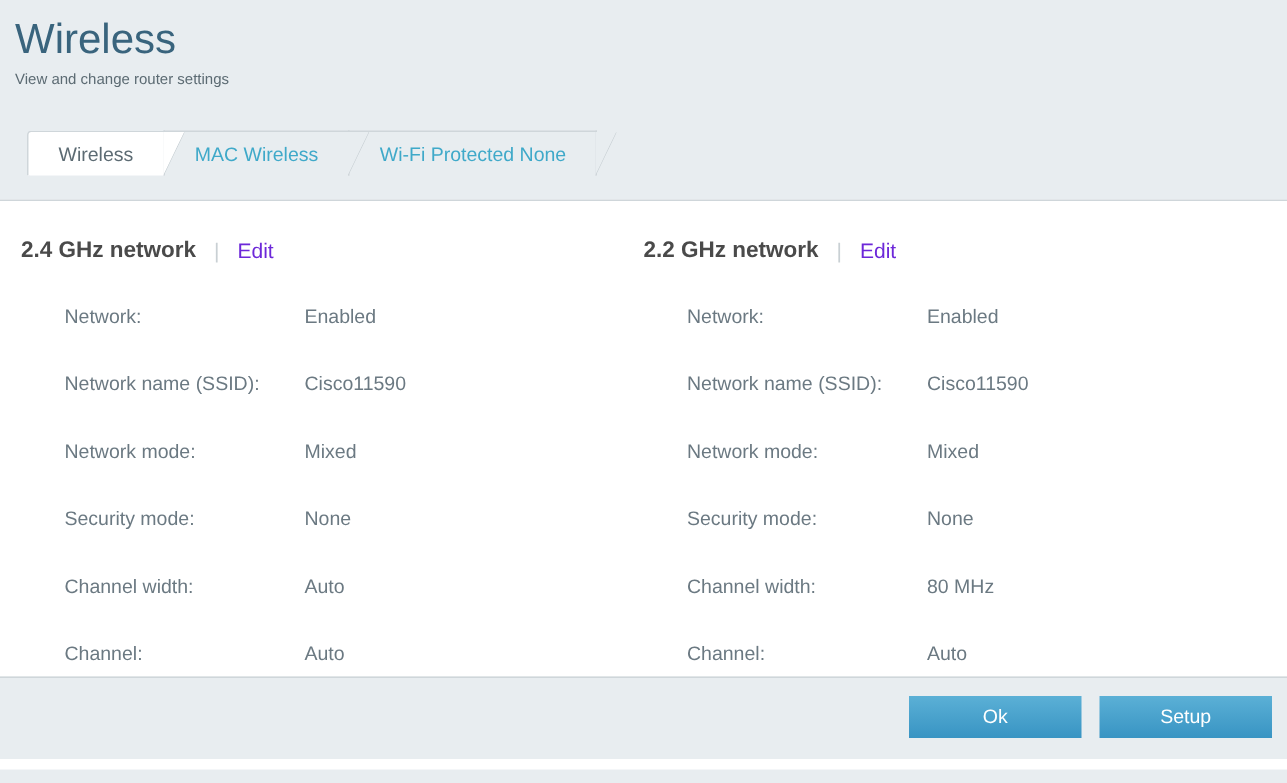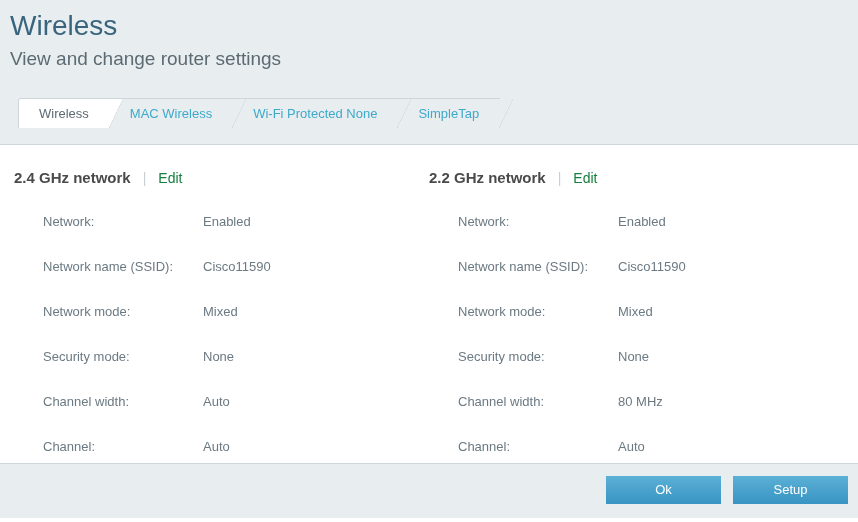--- a/index.html
+++ b/index.html
@@ -14,21 +14,21 @@
     .header {
       padding: 10px 10px 16px 10px;
     }
     .page-title {
       font-size: 28px;
       font-weight: 300;
       color: #39647d;
       margin-bottom: 6px;
     }
     .page-subtitle {
-      font-size: 19px;
+      font-size: 10px;
       color: #5c6b73;
       margin-bottom: 28px;
     }
     .tabs {
       display: flex;
       align-items: flex-end;
       margin-left: 8px;
       position: relative;
     }
     .tab {
@@ -84,40 +84,40 @@
       font-size: 15px;
       font-weight: bold;
       color: #4a4a4a;
     }
     .divider {
       color: #c9d0d4;
       margin: 0 12px;
       font-size: 14px;
     }
     .edit-link {
-      color: #15803d;
+      color: #6d28d9;
       font-size: 14px;
       cursor: pointer;
     }
     .row {
       display: flex;
       margin-bottom: 30px;
       font-size: 13px;
       color: #6b7982;
       margin-left: 29px;
     }
     .row .label {
       width: 160px;
     }
     .row .value {
       color: #6b7982;
     }
     .footer {
       position: absolute;
-      bottom: 4px;
+      bottom: 16px;
       left: 0;
       right: 0;
       border-top: 1px solid #cfd6da;
       background: #e8edf0;
       display: flex;
       justify-content: flex-end;
       padding: 12px 10px 14px 10px;
     }
     .btn {
       width: 115px;
@@ -136,21 +136,20 @@
 <body>
 
 <div class="header">
   <div class="page-title">Wireless</div>
   <div class="page-subtitle">View and change router settings</div>
 
   <div class="tabs">
     <div class="tab active">Wireless</div>
     <div class="tab">MAC Wireless</div>
     <div class="tab">Wi-Fi Protected None</div>
-    <div class="tab">SimpleTap</div>
   </div>
 </div>
 
 <div class="content">
   <div class="columns">
 
     <div class="col">
       <div class="section-header">
         <span class="section-title">2.4 GHz network</span>
         <span class="divider">|</span>

